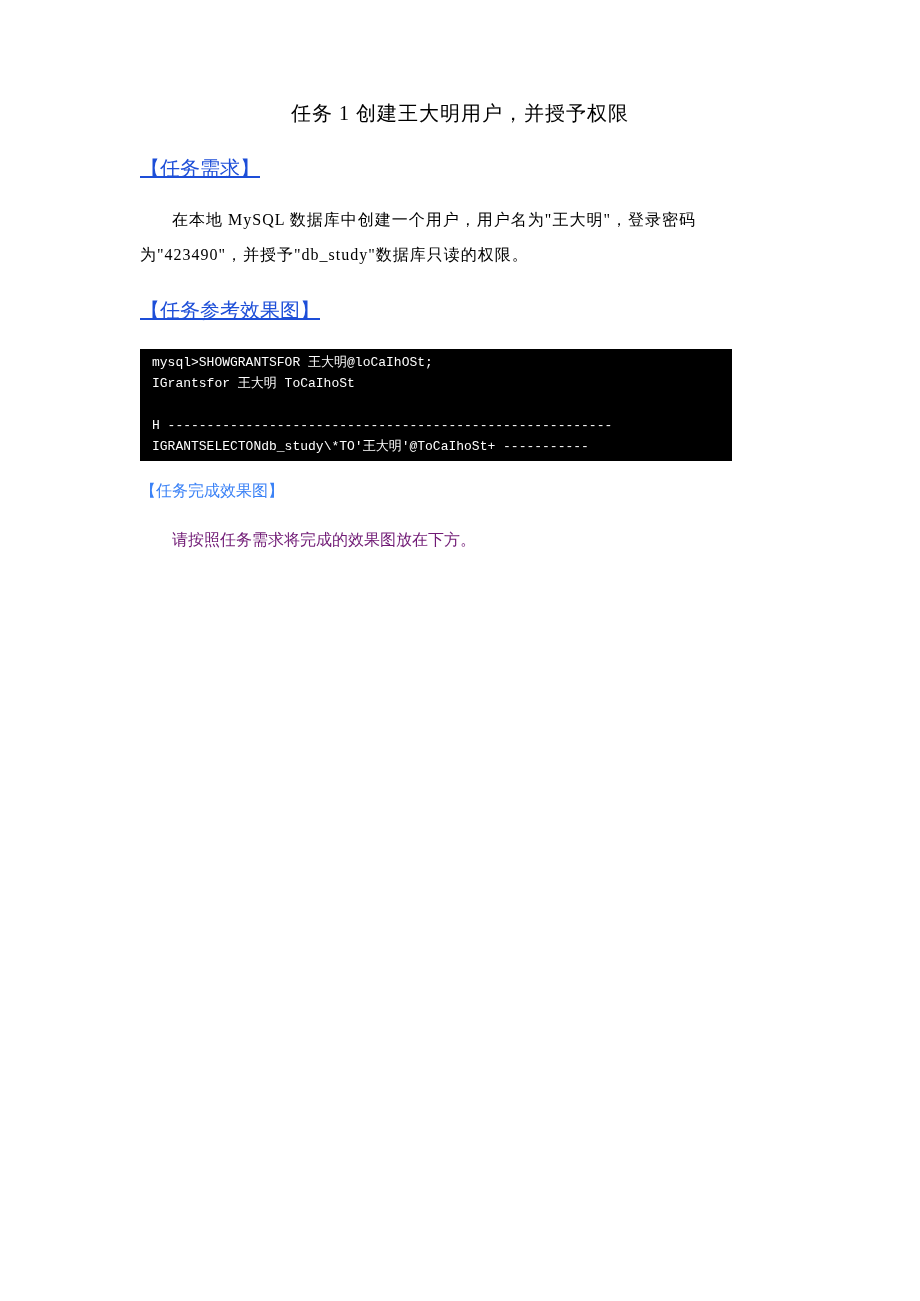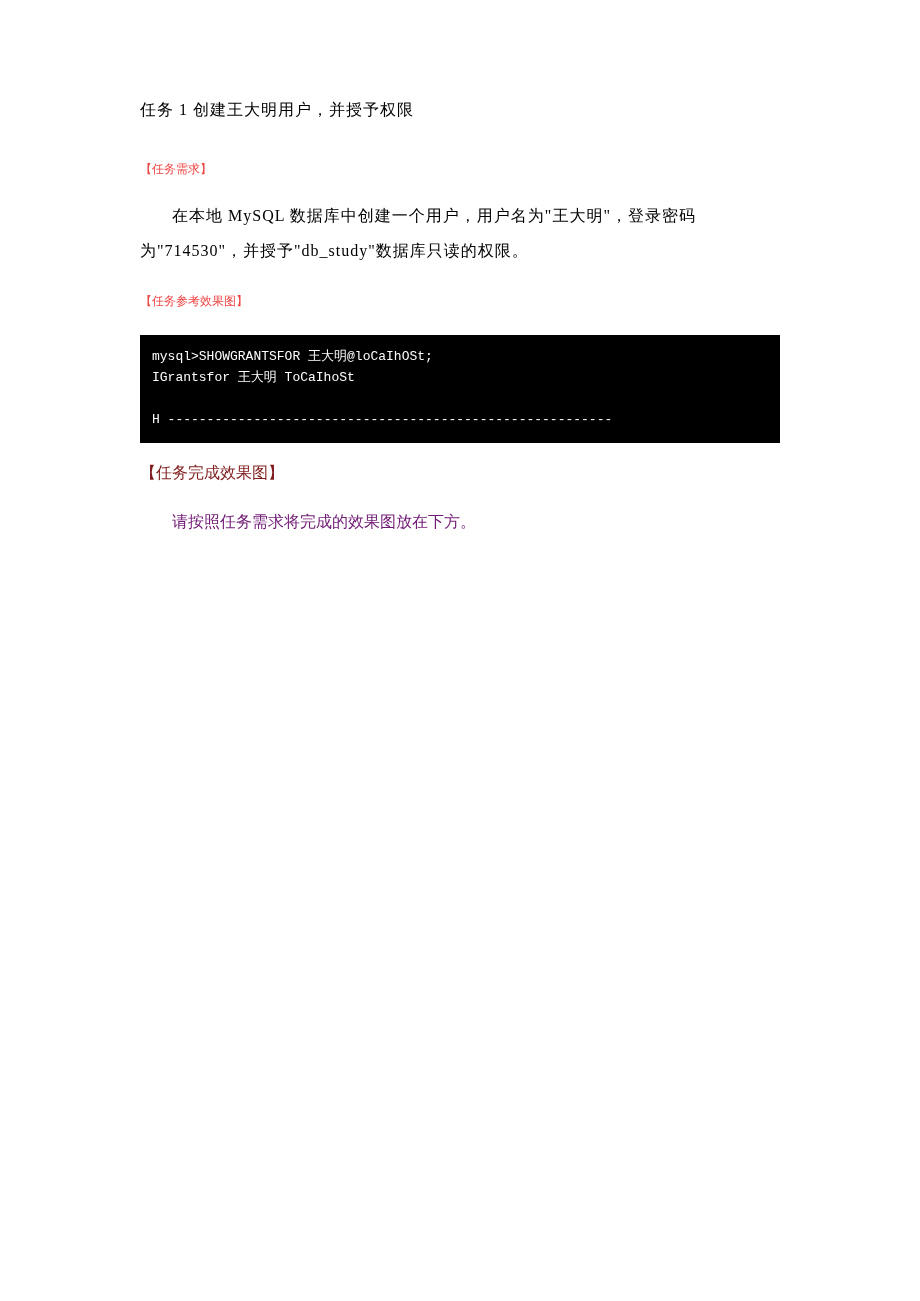--- a/index.html
+++ b/index.html
@@ -8,34 +8,35 @@
       box-sizing: border-box;
     }
     body {
       width: 920px;
       height: 1301px;
       background: #ffffff;
       font-family: "SimSun", "宋体", serif;
       padding: 100px 140px 0 140px;
     }
     .title {
-      text-align: left;
-      font-size: 16px;
+      text-align: center;
+      font-size: 20px;
       color: #000;
-      margin-bottom: 40px;
+      margin-bottom: 28px;
       letter-spacing: 1px;
     }
     .section-heading {
-      font-size: 12px;
-      color: #ef4444;
+      font-size: 20px;
+      color: #1d4ed8;
       margin-bottom: 20px;
+      text-decoration: underline;
     }
     .section-heading-blue {
       font-size: 16px;
-      color: #7f1d1d;
+      color: #3b82f6;
       margin-bottom: 20px;
     }
     .paragraph {
       font-size: 16px;
       color: #000;
       line-height: 2.2;
       text-indent: 2em;
       margin-bottom: 25px;
       letter-spacing: 1px;
     }
@@ -44,53 +45,54 @@
       color: #701a75;
       line-height: 2.2;
       text-indent: 2em;
       margin-bottom: 25px;
     }
     .terminal {
       background: #000000;
       color: #ffffff;
       font-family: "Courier New", monospace;
       font-size: 13px;
-      padding: 12px 12px;
+      padding: 4px 12px;
       margin-bottom: 20px;
       line-height: 1.6;
-      width: 640px;
+      width: 592px;
     }
     .terminal-line {
       white-space: pre;
       overflow: hidden;
     }
     .terminal-red {
       color: #cc3333;
     }
     .content-block {
       margin-bottom: 25px;
     }
   </style>
 </head>
 <body>
 
 <div class="title">任务 1 创建王大明用户，并授予权限</div>
 
 <div class="content-block">
   <div class="section-heading">【任务需求】</div>
-  <div class="paragraph">在本地 MySQL 数据库中创建一个用户，用户名为"王大明"，登录密码为"714530"，并授予"db_study"数据库只读的权限。</div>
+  <div class="paragraph">在本地 MySQL 数据库中创建一个用户，用户名为"王大明"，登录密码为"423490"，并授予"db_study"数据库只读的权限。</div>
 </div>
 
 <div class="content-block">
   <div class="section-heading">【任务参考效果图】</div>
 </div>
 
 <div class="terminal">
   <div class="terminal-line">mysql&gt;SHOWGRANTSFOR 王大明@loCaIhOSt;</div>
   <div class="terminal-line">IGrantsfor 王大明 ToCaIhoSt</div>
   <div class="terminal-line">&nbsp;</div>
   <div class="terminal-line">H ---------------------------------------------------------</div>
+  <div class="terminal-line">IGRANTSELECTONdb_study\*TO'王大明'@ToCaIhoSt+ -----------</div>
 </div>
 
 <div class="content-block">
   <div class="section-heading-blue">【任务完成效果图】</div>
   <div class="paragraph-noindent">请按照任务需求将完成的效果图放在下方。</div>
 </div>
 
 </body></html>

